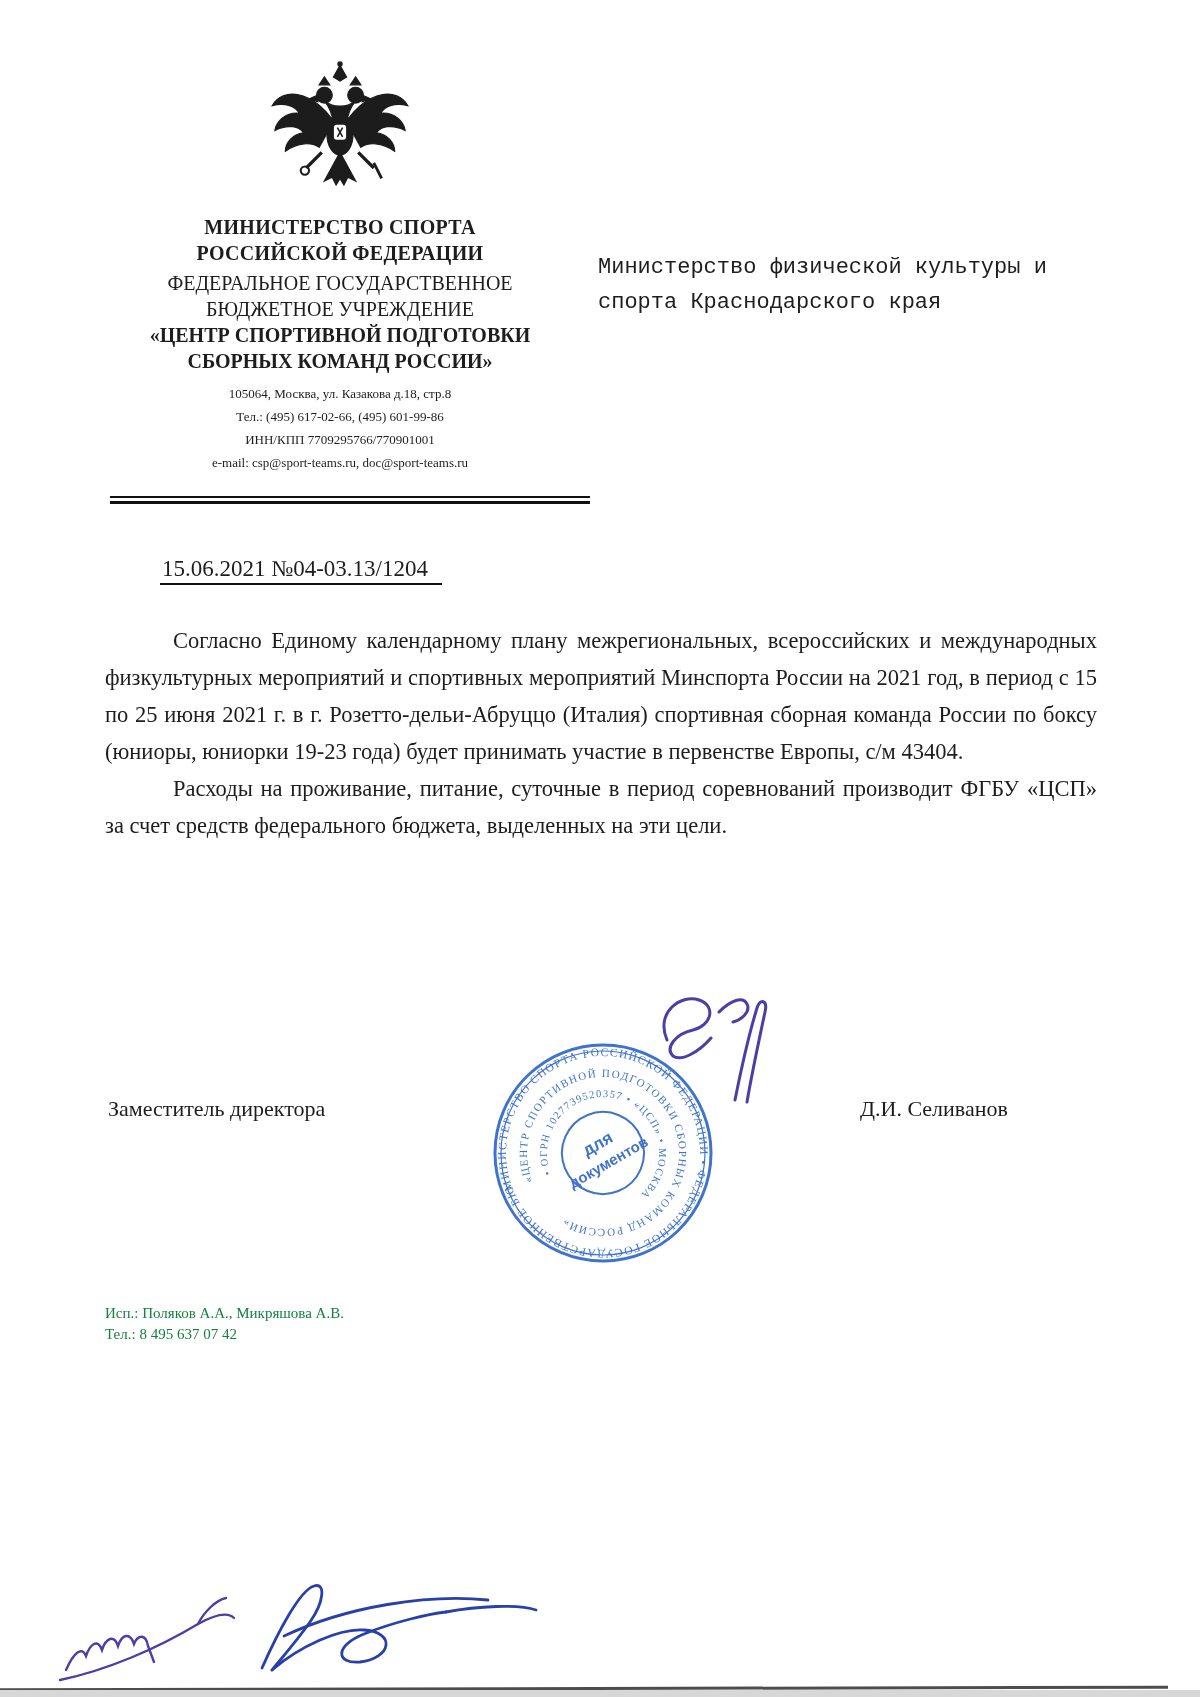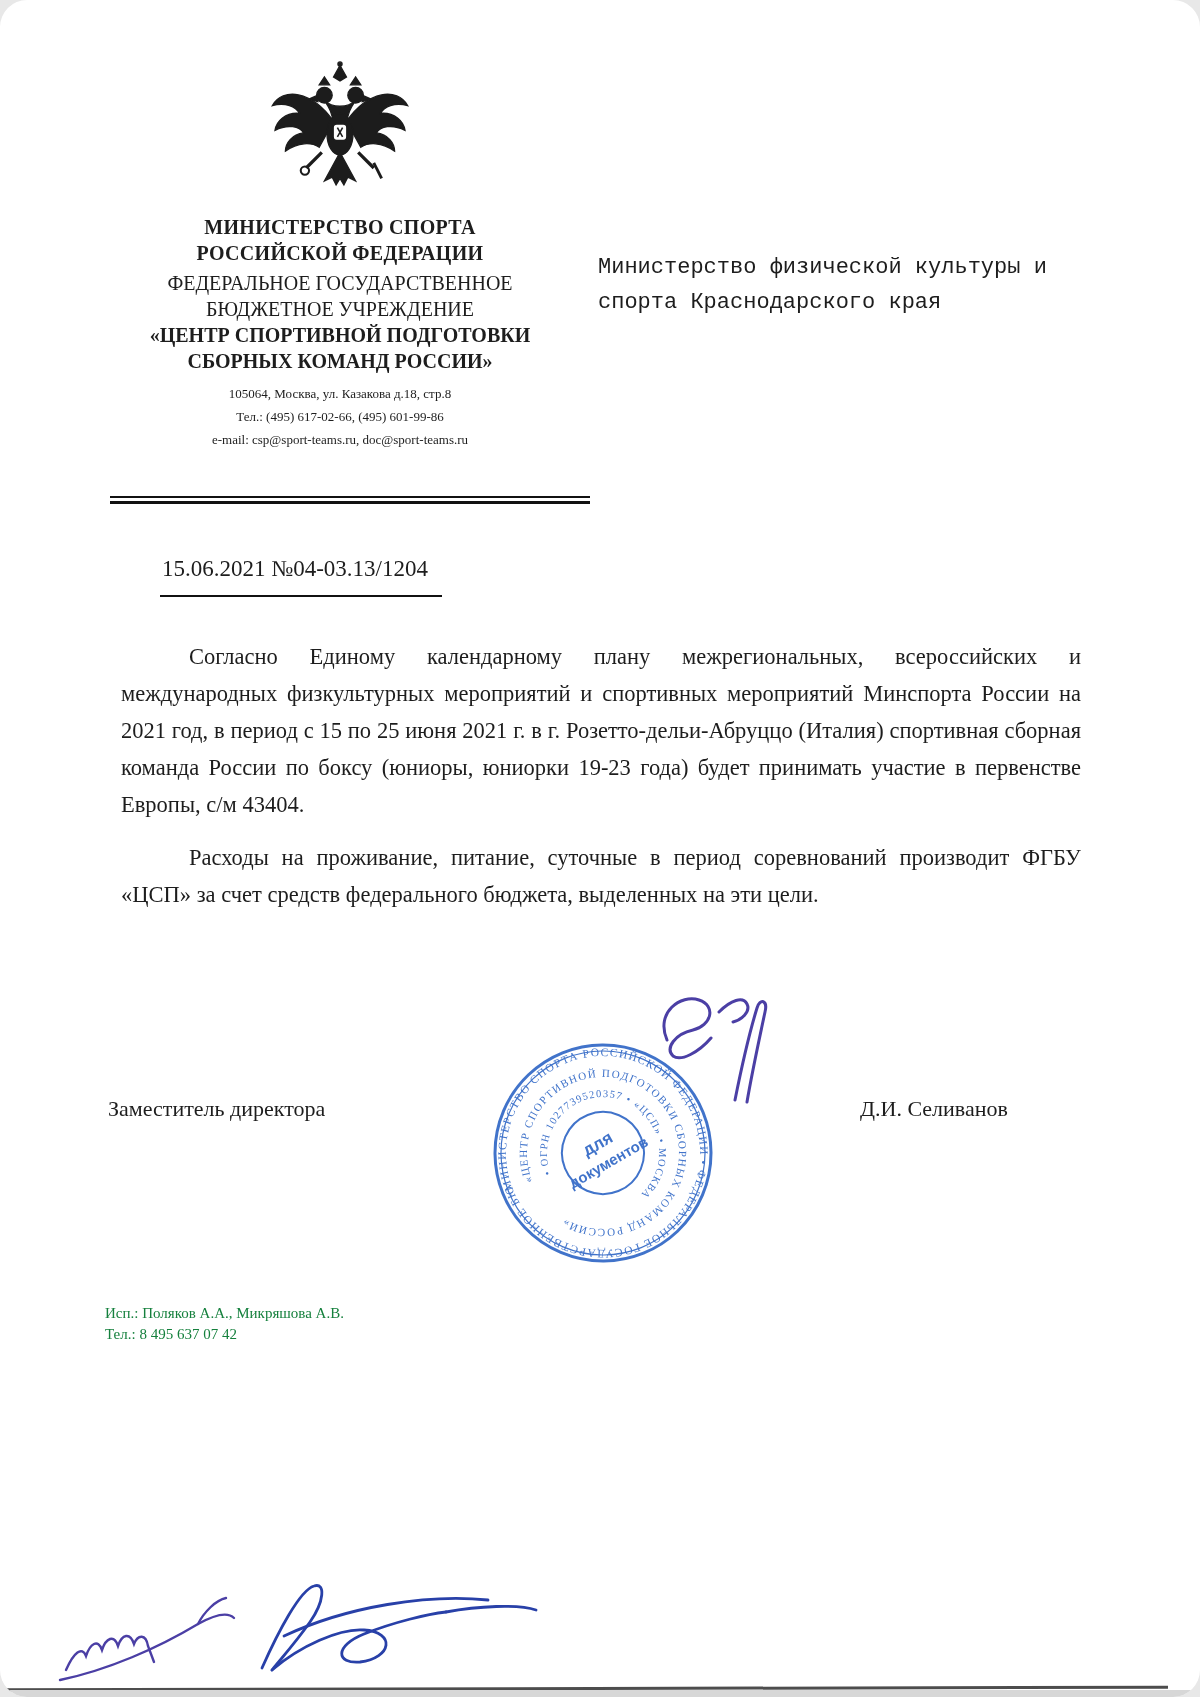--- a/index.html
+++ b/index.html
@@ -1,38 +1,38 @@
 <!DOCTYPE html>
 <html><head>
 <meta charset="utf-8">
 <style>
   html,body{margin:0;padding:0;background:#e8e8e8;}
   .page{
     position:relative;width:1200px;height:1697px;background:#ffffff;
     font-family:"Liberation Serif","DejaVu Serif",serif;color:#1d1d1d;
-    overflow:hidden;margin:0 auto;border-radius:27px;
+    overflow:hidden;margin:0 auto;
   }
   .center{text-align:center;}
   
   .emblem{position:absolute;left:262px;top:48px;width:156px;height:162px;}
   .ministry{position:absolute;left:100px;top:214px;width:480px;font-size:20px;font-weight:bold;line-height:26px;letter-spacing:.3px;}
   .org{position:absolute;left:100px;top:270px;width:480px;font-size:20px;line-height:26px;}
   .org .b{font-weight:bold;}
   .contacts{position:absolute;left:100px;top:382px;width:480px;font-size:13px;line-height:23px;}
   .contacts a{color:#1d1d1d;}
   
   .recipient{position:absolute;left:598px;top:250px;width:452px;font-size:22px;line-height:35px;text-align:left;font-family:Liberation Mono, monospace;}
   
   .dbl-rule{position:absolute;left:110px;top:496px;width:480px;height:3px;border-top:2px solid #111;border-bottom:3px solid #111;}
   
   .ref{position:absolute;left:160px;top:556px;font-size:23px;}
-  .ref span{border-bottom:2px solid #111;padding:0 14px 14px 2px;}
+  .ref span{border-bottom:2px solid #111;padding:0 14px 2px 2px;}
   
   .body-text{position:absolute;left:105px;top:622px;width:992px;font-size:22.5px;line-height:37px;text-align:justify;}
-  .body-text p{margin:16px;text-indent:68px;}
+  .body-text p{margin:0;text-indent:68px;}
   
   .sig-title{position:absolute;left:108px;top:1096px;font-size:22px;}
   .sig-name{position:absolute;left:860px;top:1096px;width:245px;font-size:22px;}
   
   .stamp{position:absolute;left:482px;top:1032px;width:242px;height:242px;opacity:.92;}
   .dir-sign{position:absolute;left:615px;top:982px;width:190px;height:145px;}
   
   .exec{position:absolute;left:105px;top:1303px;font-size:15px;line-height:21px;color:#15803d;}
   .hand-signs{position:absolute;left:48px;top:1572px;width:500px;height:118px;}
   .bottom-line{position:absolute;left:0px;top:1687px;width:1168px;height:3px;background:#4d4d4d;transform:rotate(-.12deg);}
@@ -81,20 +81,21 @@
   <div class="org center">
     <div>ФЕДЕРАЛЬНОЕ ГОСУДАРСТВЕННОЕ</div>
     <div>БЮДЖЕТНОЕ УЧРЕЖДЕНИЕ</div>
     <div class="b">«ЦЕНТР СПОРТИВНОЙ ПОДГОТОВКИ</div>
     <div class="b">СБОРНЫХ КОМАНД РОССИИ»</div>
   </div>
 
   <div class="contacts center">
     <div>105064, Москва, ул. Казакова д.18, стр.8</div>
     <div>Тел.: (495) 617-02-66, (495) 601-99-86</div>
+    <div>ИНН/КПП 7709295766/770901001</div>
     <div><span>e-mail: </span><a>csp@sport-teams.ru</a><span>, </span><a>doc@sport-teams.ru</a></div>
   </div>
 
   <div class="recipient">
     <div>Министерство физической культуры и</div>
     <div>спорта Краснодарского края</div>
   </div>
 
   <div class="dbl-rule"></div>
 

